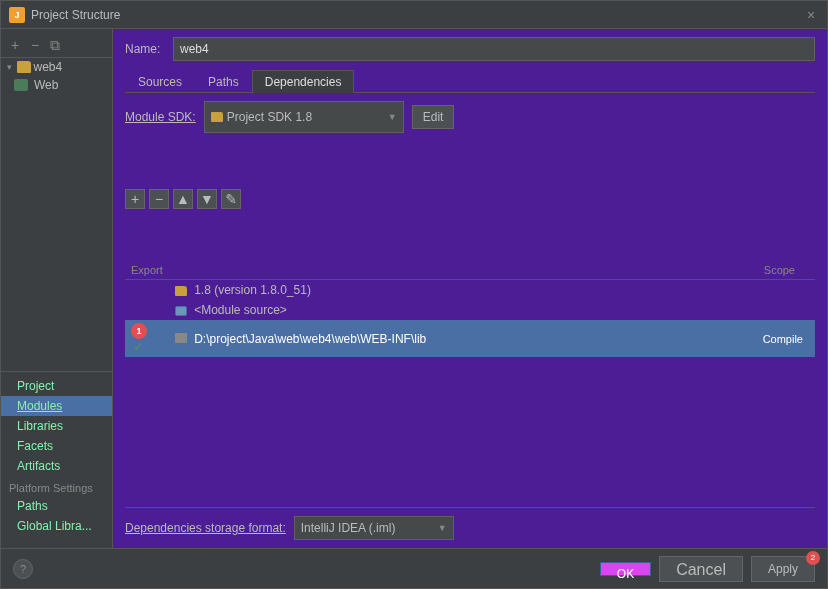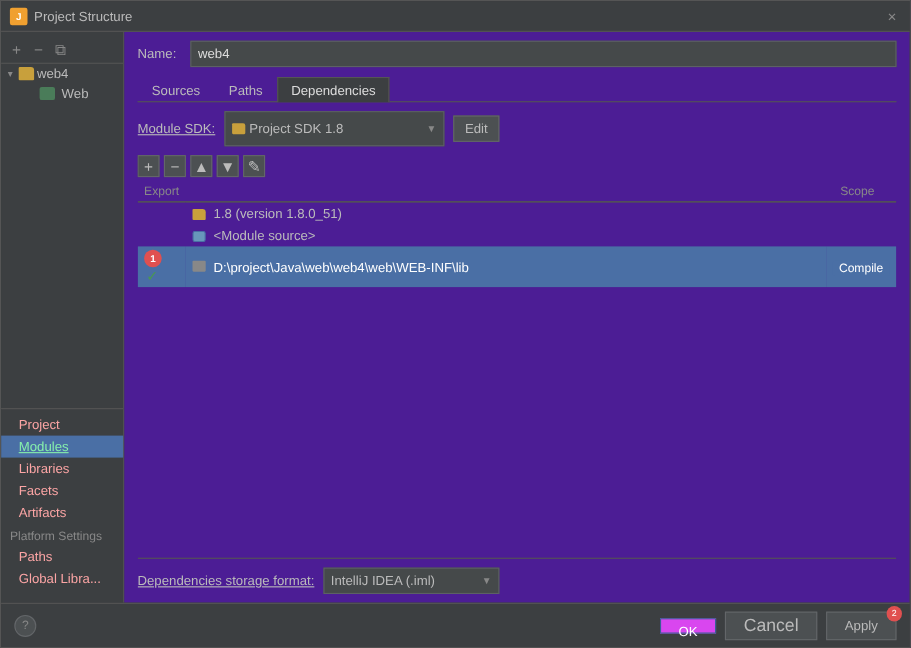--- a/index.html
+++ b/index.html
@@ -87,21 +87,21 @@
 
     .sidebar-section-label {
       padding: 6px 8px 2px 8px;
       color: #888;
       font-size: 11px;
     }
 
     .sidebar-item {
       padding: 3px 8px;
       cursor: pointer;
-      color: #fca5a5;
+      color: #86efac;
       font-size: 12px;
       display: flex;
       align-items: center;
       gap: 4px;
     }
 
     .sidebar-item.active {
       background: #4a6fa5;
       color: #86efac;
       text-decoration: underline;
@@ -452,20 +452,21 @@
     .dep-list-area {
       flex: 1;
       overflow-y: auto;
     }
 
     .main-inner {
       flex: 1;
       display: flex;
       flex-direction: column;
       overflow: hidden;
+      gap: 48px;
     }
 
     .sidebar-tree-section {
       flex: 1;
       overflow-y: auto;
     }
 
     .tree-collapse {
       font-size: 9px;
       color: #888;
@@ -499,21 +500,21 @@
         <div class="sidebar-toolbar-btn">−</div>
         <div class="sidebar-toolbar-btn">⧉</div>
       </div>
 
       <div class="sidebar-tree-section">
         <div class="tree-item">
           <span class="tree-collapse">▾</span>
           <span class="folder-icon"></span>
           <span>web4</span>
         </div>
-        <div class="tree-item" style="padding-left:35px;">
+        <div class="tree-item" style="padding-left:13px;">
           <span class="web-icon"></span>
           <span style="margin-left:3px;">Web</span>
         </div>
       </div>
 
       <div class="sidebar-settings-section">
         <div class="sidebar-item indent1">
           <span>Project</span>
         </div>
         <div class="sidebar-item indent1 active">

